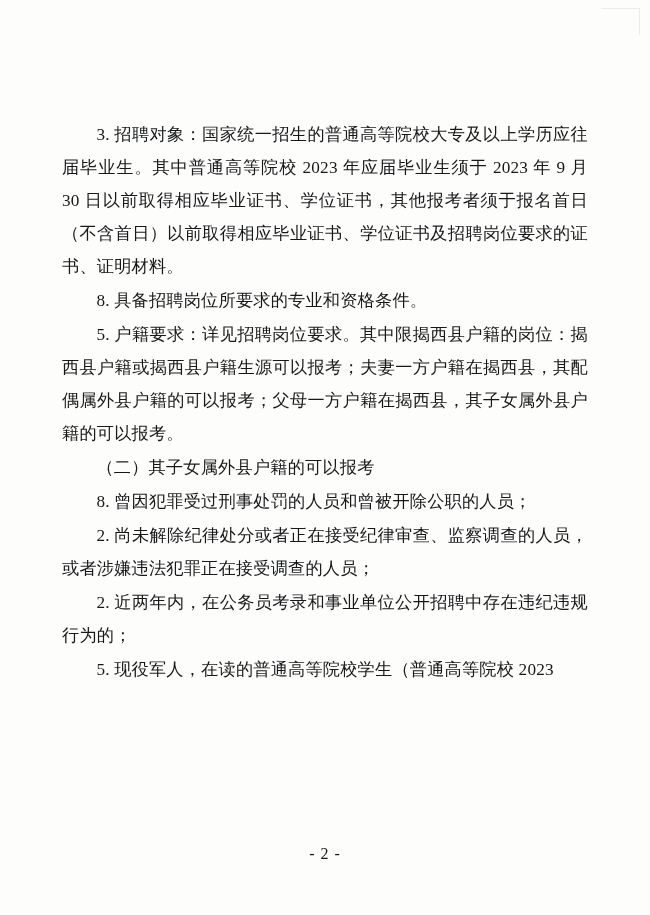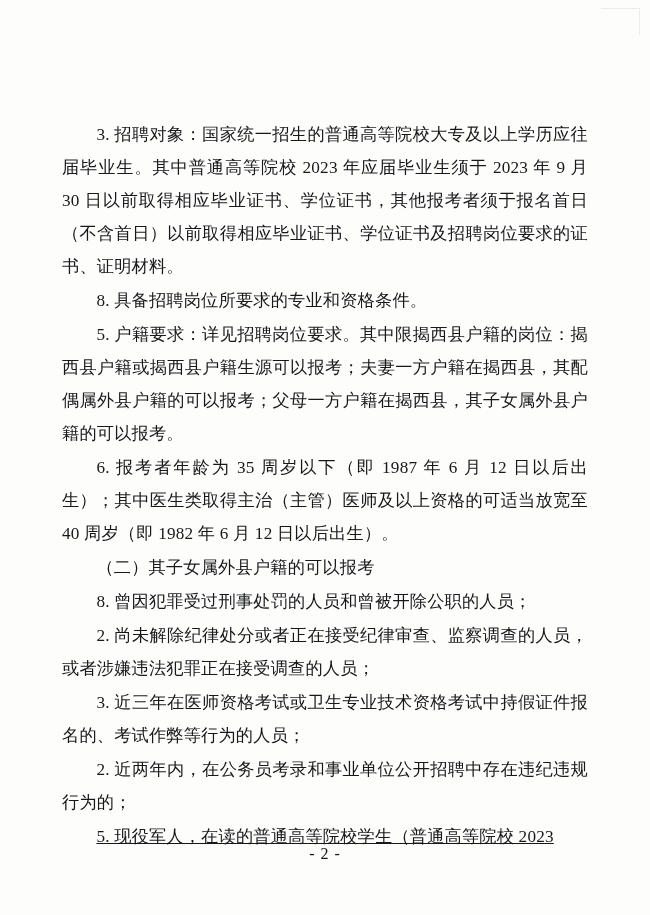--- a/index.html
+++ b/index.html
@@ -30,21 +30,20 @@
     letter-spacing: 0.2px;
     color: #16181a;
   }
   .para {
     margin: 0 0 1px 0;
     text-indent: 2em;
     font-family: "Liberation Serif", "DejaVu Serif", serif;
   }
   .para.tight {
     margin-bottom: 8px;
-    text-decoration: underline;
   }
   .page-number {
     position: absolute;
     left: 0;
     right: 0;
     bottom: 52px;
     text-align: center;
     font-size: 16px;
     color: #16181a;
     font-family: "Liberation Serif", serif;
@@ -65,24 +64,22 @@
 <body>
 
 <div class="page">
 
   <div class="corner-mark"></div>
 
   <div class="doc-body">
     <p class="para">3. 招聘对象：国家统一招生的普通高等院校大专及以上学历应往届毕业生。其中普通高等院校 2023 年应届毕业生须于 2023 年 9 月 30 日以前取得相应毕业证书、学位证书，其他报考者须于报名首日（不含首日）以前取得相应毕业证书、学位证书及招聘岗位要求的证书、证明材料。</p>
     <p class="para">8. 具备招聘岗位所要求的专业和资格条件。</p>
     <p class="para">5. 户籍要求：详见招聘岗位要求。其中限揭西县户籍的岗位：揭西县户籍或揭西县户籍生源可以报考；夫妻一方户籍在揭西县，其配偶属外县户籍的可以报考；父母一方户籍在揭西县，其子女属外县户籍的可以报考。</p>
-    <p class="para">6. 报考者年龄为 35 周岁以下（即 1987 年 6 月 12 日以后出生）；其中医生类取得主治（主管）医师及以上资格的可适当放宽至 40 周岁（即 1982 年 6 月 12 日以后出生）。</p>
     <p class="para">（二）其子女属外县户籍的可以报考</p>
     <p class="para">8. 曾因犯罪受过刑事处罚的人员和曾被开除公职的人员；</p>
     <p class="para">2. 尚未解除纪律处分或者正在接受纪律审查、监察调查的人员，或者涉嫌违法犯罪正在接受调查的人员；</p>
-    <p class="para">3. 近三年在医师资格考试或卫生专业技术资格考试中持假证件报名的、考试作弊等行为的人员；</p>
     <p class="para">2. 近两年内，在公务员考录和事业单位公开招聘中存在违纪违规行为的；</p>
     <p class="para tight">5. 现役军人，在读的普通高等院校学生（普通高等院校 2023</p>
   </div>
 
   <div class="page-number">- 2 -</div>
 
 </div>
 
 </body></html>

